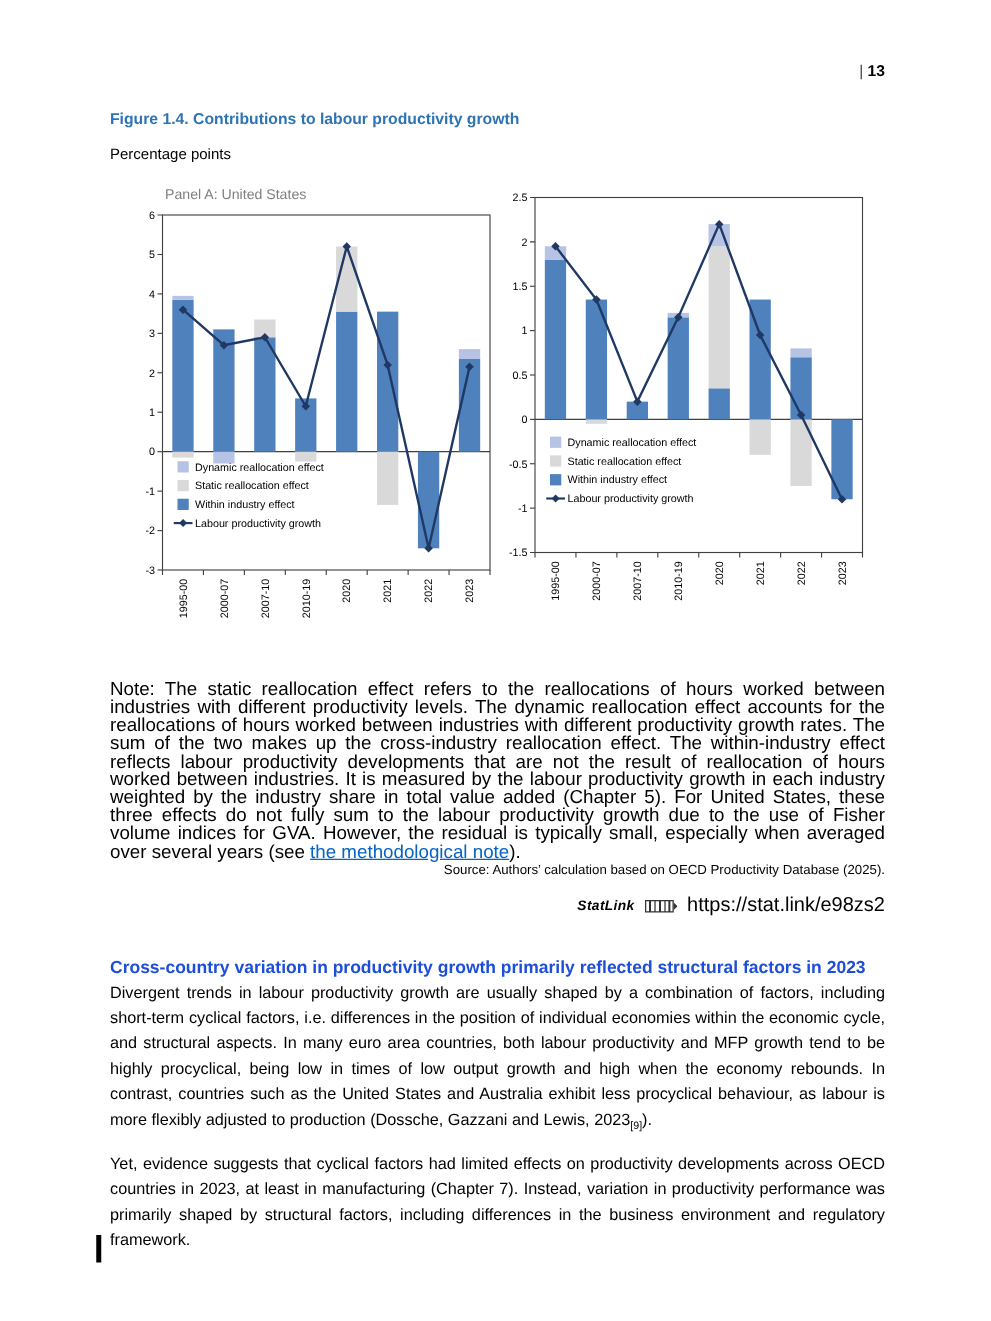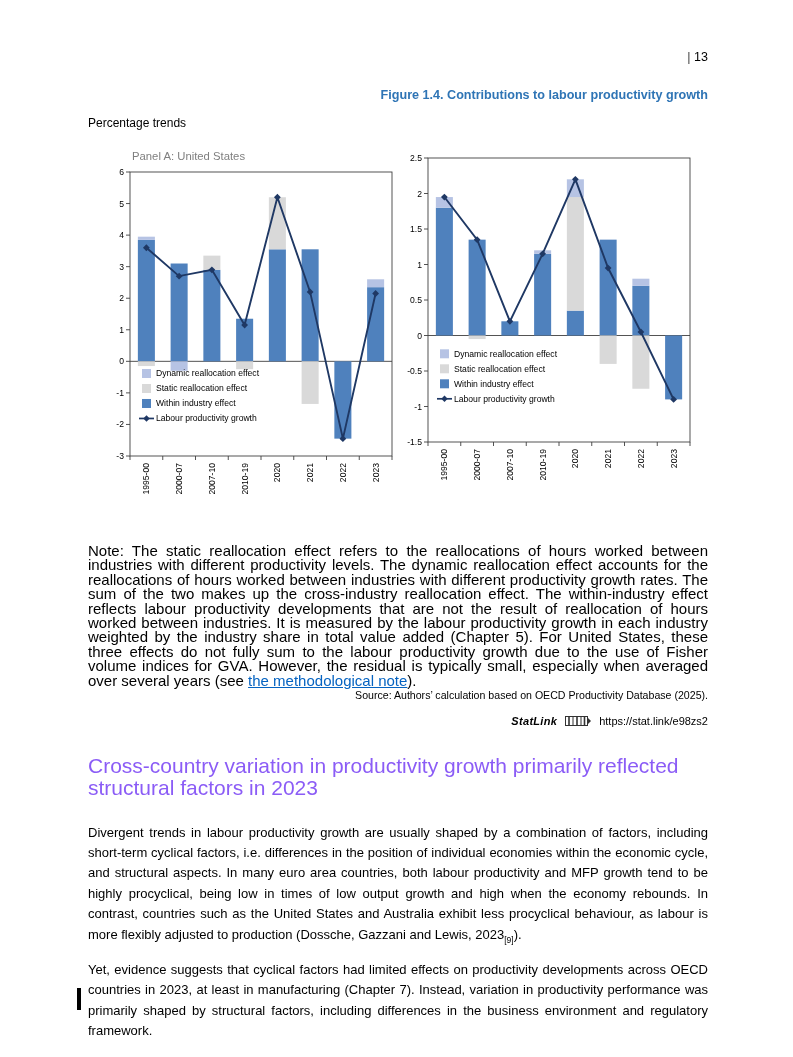--- a/index.html
+++ b/index.html
@@ -10,27 +10,27 @@
     background:#ffffff;
     font-family:"Liberation Sans", sans-serif;
     color:#000;
     overflow:hidden;
   }
   .page-header {
     position:absolute; top:50px; right:85px;
     font-size:12.5px;
   }
   .page-header .sep { font-weight:400; color:#444; }
-  .page-header .num { font-weight:400; }
+  .page-header .num { font-weight:700; }
 
   .content {
     position:absolute; top:88px; left:88px; width:620px;
   }
   .fig-title {
-    color:#2e74b5; font-size:12.6px; font-weight:700;text-align:right;
+    color:#2e74b5; font-size:12.6px; font-weight:700;
   }
   .fig-subtitle { margin-top:14px; font-size:12px; }
 
   .charts-row {
     margin-top:20px;
     display:flex; justify-content:center;
   }
   .chart-box { width:298px; }
   .panel-title {
     color:#7f7f7f; font-size:11.3px; padding-left:32px; margin-bottom:2px;
@@ -42,27 +42,27 @@
     margin-top:24px; font-size:15px; line-height:14.4px; text-align:justify;
   }
   .note-link { color:#0563c1; text-decoration:underline; cursor:pointer; }
   .source-line { font-size:10.6px; line-height:14.6px; text-align:right; }
 
   .statlink-row {
     margin-top:12px; text-align:right; font-size:11px;
     display:flex; justify-content:flex-end; align-items:center; gap:8px;
   }
   .statlink-label { font-weight:700; font-style:italic; letter-spacing:0.3px; }
-  .statlink-url { font-size:11px;text-align:center; }
+  .statlink-url { font-size:16px;text-align:center; }
 
   .section-heading {
-    margin-top:28px; color:#8b5cf6; font-size:21px; font-weight:400; line-height:22px;
+    margin-top:28px; color:#1d4ed8; font-size:14px; font-weight:700; line-height:22px;
   }
   .body-para {
-    margin-top:24px; font-size:13px; line-height:20.4px; text-align:justify;
+    margin-top:0; font-size:13px; line-height:20.4px; text-align:justify;
   }
   .body-para.second { margin-top:10px; }
   .ref-sub { font-size:8.5px; vertical-align:sub; }
 
   .page-footer {
     position:absolute; top:996px; left:88px; width:620px;
     font-size:10px; letter-spacing:0.2px;
   }
   .margin-mark {
     position:absolute; top:988px; left:77px; width:4px; height:22px; background:#000;
@@ -74,21 +74,21 @@
 <div class="page">
 
   <div class="page-header">
     <span class="sep">|</span>
     <span class="num">13</span>
   </div>
 
   <div class="content">
 
     <div class="fig-title">Figure 1.4. Contributions to labour productivity growth</div>
-    <div class="fig-subtitle">Percentage trends</div>
+    <div class="fig-subtitle">Percentage points</div>
 
     <div class="charts-row">
       <div class="chart-box">
         <div class="panel-title">Panel A: United States</div>
         <svg width="298" height="352">
             <rect x="30" y="8" width="262" height="284" fill="none" stroke="#404040" stroke-width="0.9"></rect>
             <line x1="26" x2="30" y1="292" y2="292" stroke="#404040" stroke-width="0.9"></line>
             <text class="tick" x="24" y="295" text-anchor="end">-3</text>
             <line x1="26" x2="30" y1="260.44444444444446" y2="260.44444444444446" stroke="#404040" stroke-width="0.9"></line>
             <text class="tick" x="24" y="263.44444444444446" text-anchor="end">-2</text>

